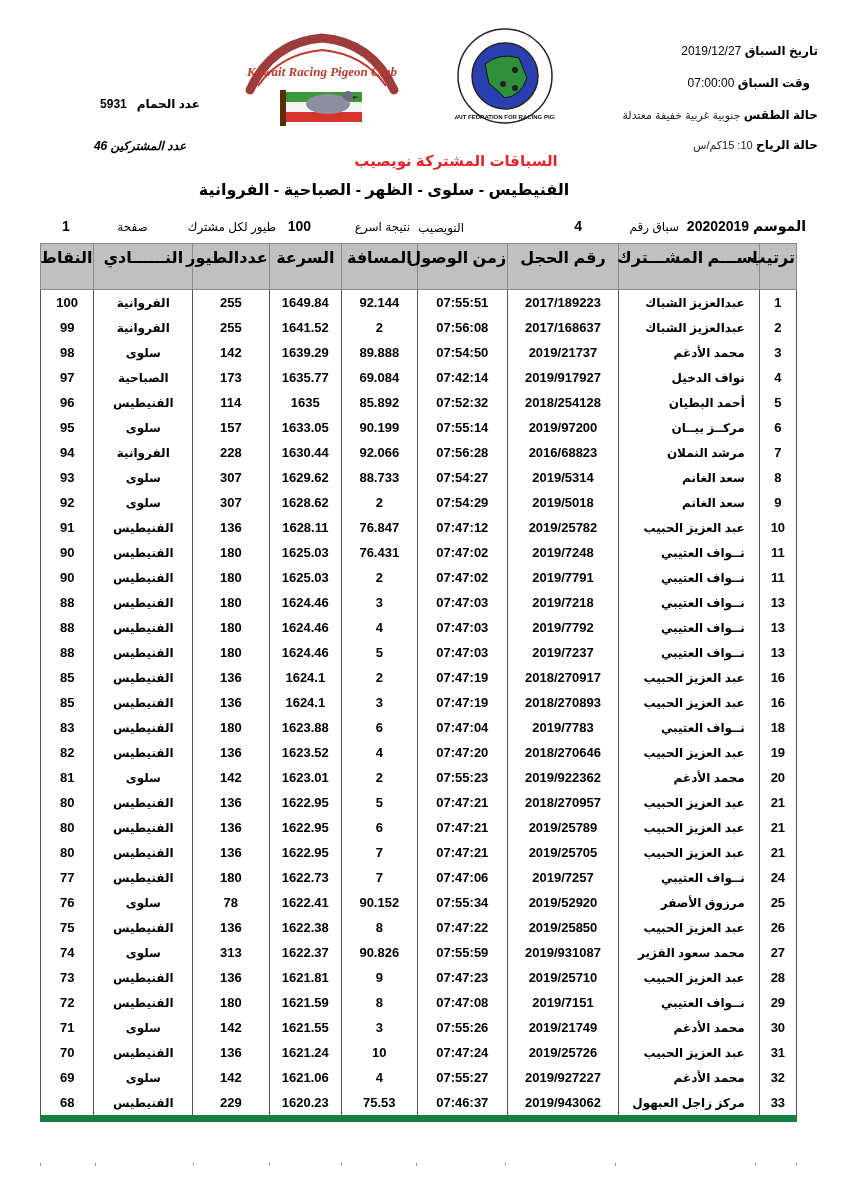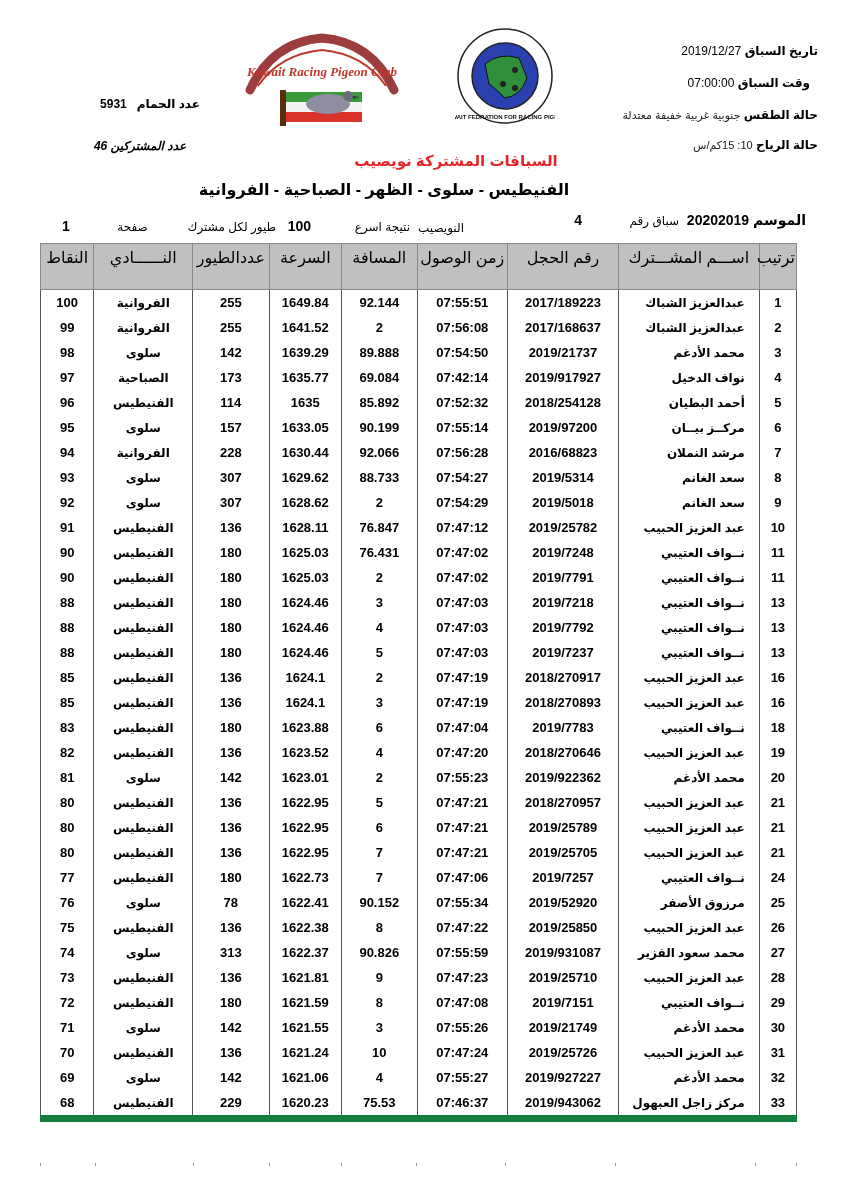--- a/index.html
+++ b/index.html
@@ -10,21 +10,21 @@
   .info b { font-weight: bold; }
   .info .val { font-weight: normal; }
   .info .val-sm { font-weight: normal; font-size: 11px; color: #222; }
   .left-info { direction: rtl; font-size: 12px; font-weight: bold; white-space: nowrap; }
   .title-red { color: #e4262b; font-weight: bold; font-size: 15px; direction: rtl; text-align: center; width: 848px; left: 0; }
   .title-sub { font-weight: bold; font-size: 16px; direction: rtl; text-align: center; width: 768px; left: 0; }
   .meta-row { direction: rtl; font-weight: bold; font-size: 14px; white-space: nowrap; }
   .meta-row .small { font-size: 12px; font-weight: normal; margin-left: 32px; }
   table.results { position: absolute; left: 40px; top: 243px; width: 757px; border-collapse: collapse;
                   direction: rtl; table-layout: fixed; }
-  table.results th { background: #c0c0c0; font-weight: normal; font-size: 16px; height: 40px;
+  table.results th { background: #c0c0c0; font-weight: bold; font-size: 16px; height: 40px;
                      border: 1px solid #8a8a8a; text-align: center; vertical-align: top; padding-top: 4px; white-space: nowrap; }
   table.results td { font-weight: bold; font-size: 13px; height: 25px; text-align: center;
                      border-left: 1px solid #555; border-right: 1px solid #555; white-space: nowrap; padding: 0; }
   table.results td.name { text-align: right; padding-right: 14px; font-size: 12px; }
   table.results td.club { font-size: 12px; }
   table.results tbody tr:last-child td { border-bottom: 7px solid #15803d; }
   .dotline { position: absolute; top: 1163px; width: 1px; height: 3px; background: #999; }
   .logo-box { position: absolute; }
 </style>
 </head>
@@ -79,21 +79,21 @@
     <circle cx="60" cy="44" r="3" fill="#222"></circle>
     <circle cx="48" cy="58" r="3" fill="#222"></circle>
     <circle cx="60" cy="62" r="3" fill="#222"></circle>
     <text x="50" y="93" text-anchor="middle" font-family="Liberation Sans, sans-serif" font-size="6" font-weight="bold" fill="#111">KUWAIT FEDRATION FOR RACING PIGEON</text>
   </svg>
 </div>
 
 <div class="abs title-red" style="top:152px;padding-left:32px;">السباقات المشتركة نويصيب</div>
 <div class="abs title-sub" style="top:180px;">الفنيطيس - سلوى - الظهر - الصباحية - الفروانية</div>
 
-<div class="abs meta-row" style="right:42px; top:212px;">
+<div class="abs meta-row" style="right:42px; top:218px;">
   <span>الموسم</span>
   <span>20202019</span>&nbsp;
   <span class="small">سباق رقم</span>&nbsp;&nbsp;&nbsp;
   <span>4</span>
 </div>
 <div class="abs meta-row" style="left:386px; top:219px;">
   <span class="small">النويصيب</span>
 </div>
 <div class="abs meta-row" style="left:62px; top:218px;">
   <span class="small">نتيجة اسرع</span>&nbsp;&nbsp;

